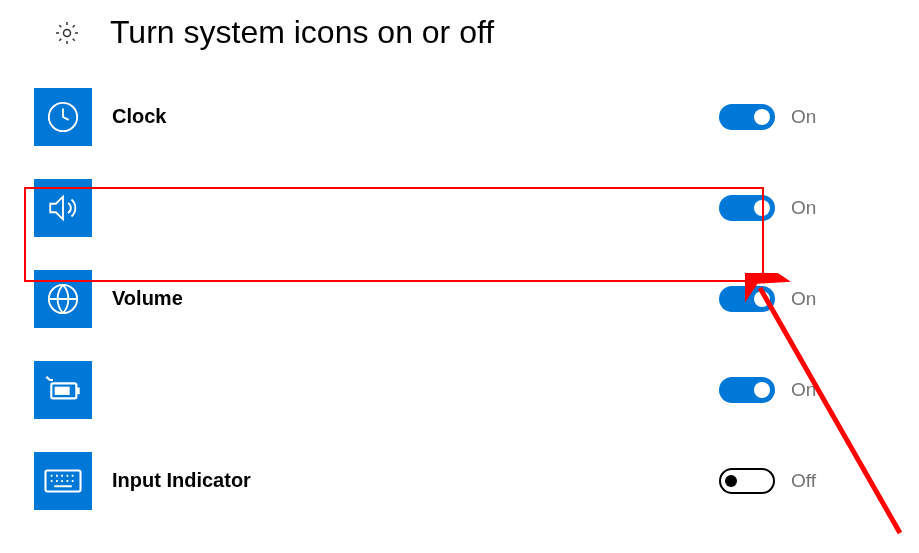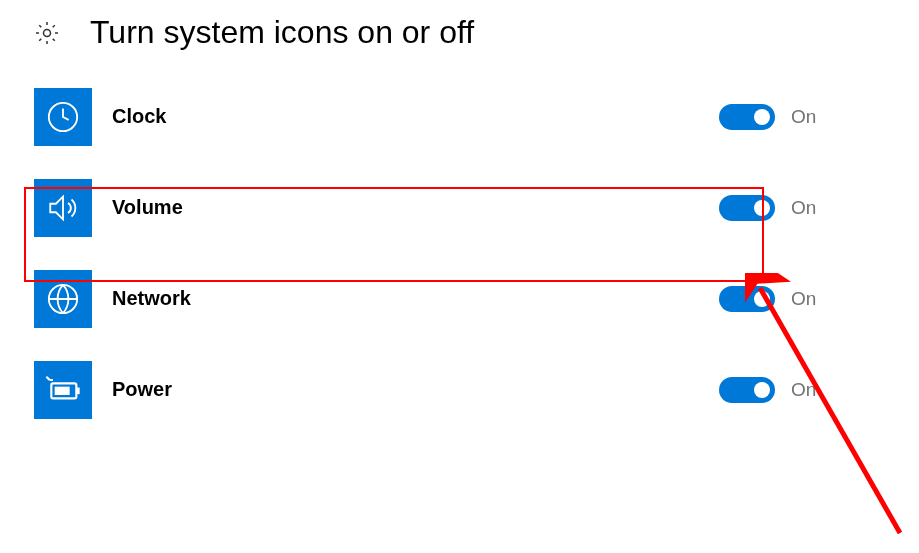--- a/index.html
+++ b/index.html
@@ -8,20 +8,21 @@
       font-family: "Segoe UI", -apple-system, sans-serif;
       width: 919px;
       height: 553px;
       position: relative;
       overflow: hidden;
     }
     .header {
       display: flex;
       align-items: center;
       padding: 14px 0 0 34px;
+      margin-left: 20px;
     }
     .gear {
       width: 26px;
       height: 26px;
       display: flex;
       align-items: center;
       justify-content: center;
       margin-right: 30px;
     }
     .title {
@@ -145,63 +146,76 @@
     </div>
   </div>
 
   <div class="row">
     <div class="icon-tile">
       <svg width="34" height="34" viewBox="0 0 24 24" fill="none" stroke="#fff" stroke-width="1.3">
         <path d="M3 9v6h4l5 5V4L7 9H3z" fill="none"></path>
         <path d="M15.5 8.5a4 4 0 010 7M18 6a8 8 0 010 12"></path>
       </svg>
     </div>
-    <div class="item-label">Volume</div>
     <div class="toggle-wrap">
       <div class="toggle on">
           <div class="knob"></div>
         </div>
       <div class="toggle-text">On</div>
     </div>
   </div>
 
   <div class="row">
     <div class="icon-tile">
       <svg width="34" height="34" viewBox="0 0 24 24" fill="none" stroke="#fff" stroke-width="1.3">
         <circle cx="12" cy="12" r="10"></circle>
         <path d="M2 12h20M12 2a15 15 0 010 20M12 2a15 15 0 000 20"></path>
       </svg>
     </div>
-    <div class="item-label">Network</div>
+    <div class="item-label">Volume</div>
     <div class="toggle-wrap">
       <div class="toggle on">
           <div class="knob"></div>
         </div>
       <div class="toggle-text">On</div>
     </div>
   </div>
 
   <div class="row">
     <div class="icon-tile">
       <svg width="40" height="40" viewBox="0 0 24 24" fill="none" stroke="#fff" stroke-width="1.3">
         <rect x="5" y="8" width="15" height="9" rx="1"></rect>
         <rect x="20" y="10.5" width="2" height="4" fill="#fff" stroke="none"></rect>
         <rect x="7" y="10" width="9" height="5" fill="#fff" stroke="none"></rect>
         <path d="M4 6l-2-2M4 6h2"></path>
       </svg>
     </div>
-    <div class="item-label">Power</div>
-    <div class="toggle-wrap">
-      <div class="toggle on">
-          <div class="knob"></div>
-        </div>
-      <div class="toggle-text">On</div>
-    </div>
-  </div>
-
+    <div class="toggle-wrap">
+      <div class="toggle on">
+          <div class="knob"></div>
+        </div>
+      <div class="toggle-text">On</div>
+    </div>
+  </div>
+
+  <div class="row">
+    <div class="icon-tile">
+      <svg width="42" height="42" viewBox="0 0 24 24" fill="none" stroke="#fff" stroke-width="1.2">
+        <rect x="2" y="6" width="20" height="12" rx="1"></rect>
+        <path d="M5 9h1M8 9h1M11 9h1M14 9h1M17 9h1M5 12h1M8 12h1M11 12h1M14 12h1M17 12h1M7 15h10"></path>
+      </svg>
+    </div>
+    <div class="item-label">Input Indicator</div>
+    <div class="toggle-wrap">
+      <div class="toggle off">
+          <div class="knob"></div>
+        </div>
+      <div class="toggle-text">Off</div>
+    </div>
+  </div>
 
 </div>
 
 <div class="highlight-box"></div>
 
 <svg class="arrow" style="left:745px; top:273px;" width="165" height="270" viewBox="0 0 165 270">
   <defs>
     <marker id="ah" markerWidth="12" markerHeight="12" refX="2" refY="6" orient="auto">
       <path d="M0,0 L12,6 L0,12 L3,6 z" fill="red"></path>
     </marker>

